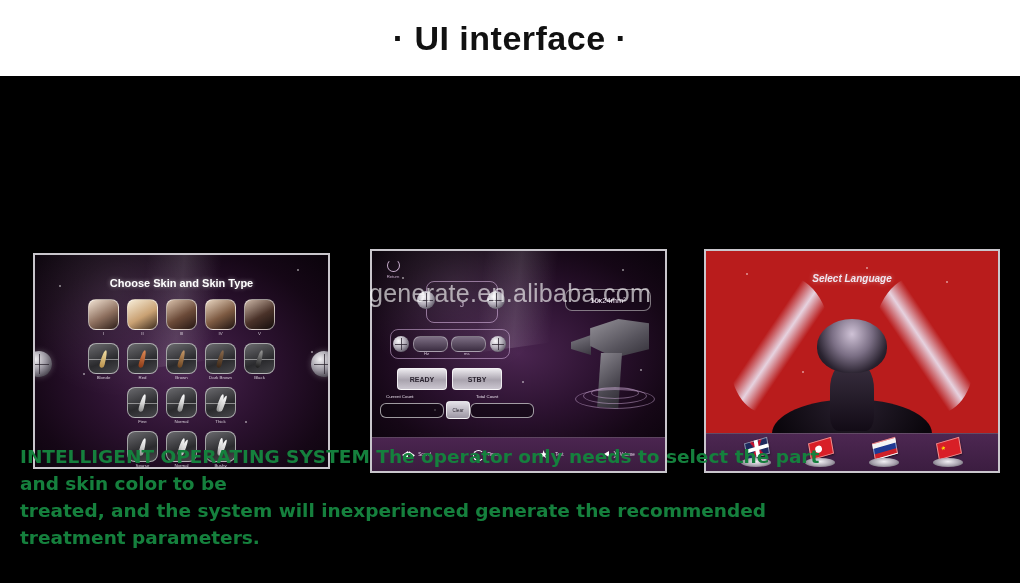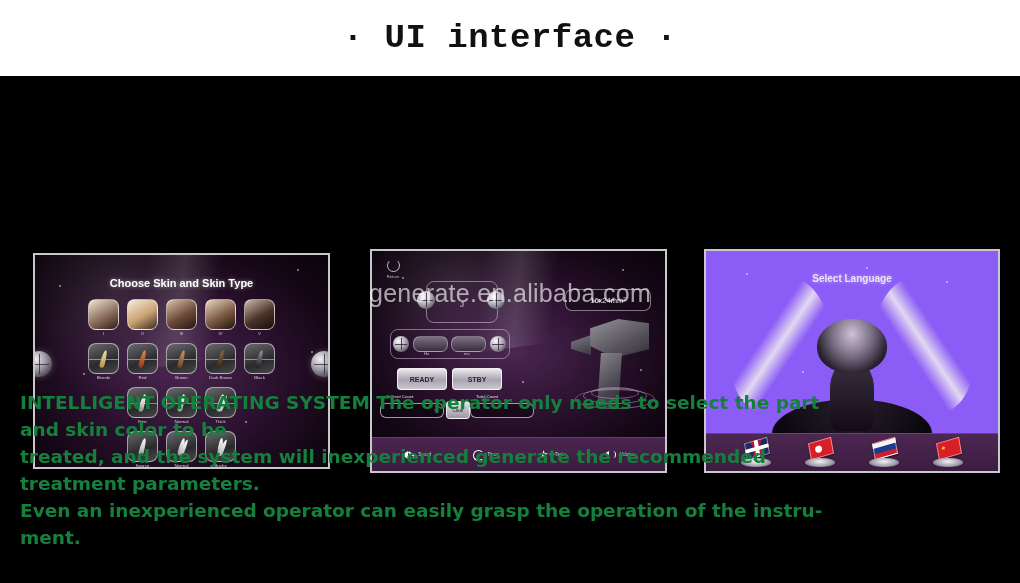--- a/index.html
+++ b/index.html
@@ -3,21 +3,21 @@
 <meta charset="utf-8">
 <style>
   html,body{margin:0;padding:0;background:#fff;}
   body{width:1020px;height:583px;overflow:hidden;font-family:"Liberation Sans",sans-serif;}
   .page{position:relative;width:1020px;height:583px;background:#ffffff;}
 
   
   .title-band{position:absolute;left:0;top:0;width:1020px;height:76px;background:#ffffff;
     display:flex;align-items:center;justify-content:center;}
   .title-text{font-size:34px;font-weight:bold;color:#111111;letter-spacing:.5px;
-    font-family:Liberation Mono, monospace;white-space:nowrap;}
+    font-family:Liberation Sans, sans-serif;white-space:nowrap;}
 
   
   .stage{position:absolute;left:0;top:76px;width:1020px;height:507px;background:#000000;}
 
   .panels{position:absolute;left:0;top:95px;width:1020px;height:230px;}
 
   
   .panel{position:absolute;border:2px solid #c9c6cc;box-sizing:border-box;overflow:hidden;
     background:#1a0c1c;}
   .panel .glow{position:absolute;left:0;top:0;right:0;bottom:0;
@@ -136,21 +136,21 @@
   .ripple{position:absolute;border:1px solid rgba(215,180,225,.45);border-radius:50%;}
   .r1{right:2px;bottom:2px;width:78px;height:18px;}
   .r2{right:10px;bottom:7px;width:62px;height:14px;}
   .r3{right:18px;bottom:12px;width:46px;height:10px;}
   .watermark{position:absolute;left:0;right:0;top:108px;text-align:center;
     font-size:25px;color:rgba(255,255,255,.62);white-space:nowrap;
     font-family:"Liberation Sans",sans-serif;letter-spacing:.3px;}
 
   
   #p3{left:704px;top:78px;width:296px;height:224px;}
-  .p3-screen{position:absolute;left:0;top:0;right:0;bottom:38px;background:#8b5cf6;overflow:hidden;}
+  .p3-screen{position:absolute;left:0;top:0;right:0;bottom:38px;background:#b91c1c;overflow:hidden;font-style:italic;}
   .p3-head{position:absolute;top:22px;left:0;width:100%;text-align:center;color:#efe6f0;
     font-size:10px;font-weight:bold;z-index:4;text-shadow:0 0 5px rgba(255,255,255,.45);}
   .fig{position:absolute;left:50%;top:24px;transform:translateX(-50%);width:250px;height:150px;}
   .arm{position:absolute;width:100px;height:140px;}
   .arm:before{content:"";position:absolute;left:0;top:0;width:100%;height:100%;
     background:linear-gradient(120deg,rgba(255,255,255,0) 38%,rgba(234,226,240,.92) 49%,rgba(255,255,255,0) 60%);
     border-radius:50% 50% 40% 40%;}
   .arm.l{left:4px;transform:rotate(4deg);}
   .arm.r{right:4px;transform:scaleX(-1) rotate(4deg);}
   .head{position:absolute;left:50%;top:44px;transform:translateX(-50%);width:70px;height:54px;
@@ -443,17 +443,16 @@
             </div>
         </div>
       </div>
 
       <div class="watermark">generate.en.alibaba.com</div>
     </div>
 
     <div class="caption">
       <p>INTELLIGENT OPERATING SYSTEM The operator only needs to select the part and skin color to be</p>
       <p>treated, and the system will inexperienced generate the recommended treatment parameters.</p>
-      <p>Even an inexperienced operator can easily grasp the operation of the instru-ment.</p>
     </div>
 
   </div>
 </div>
 
 </body></html>

